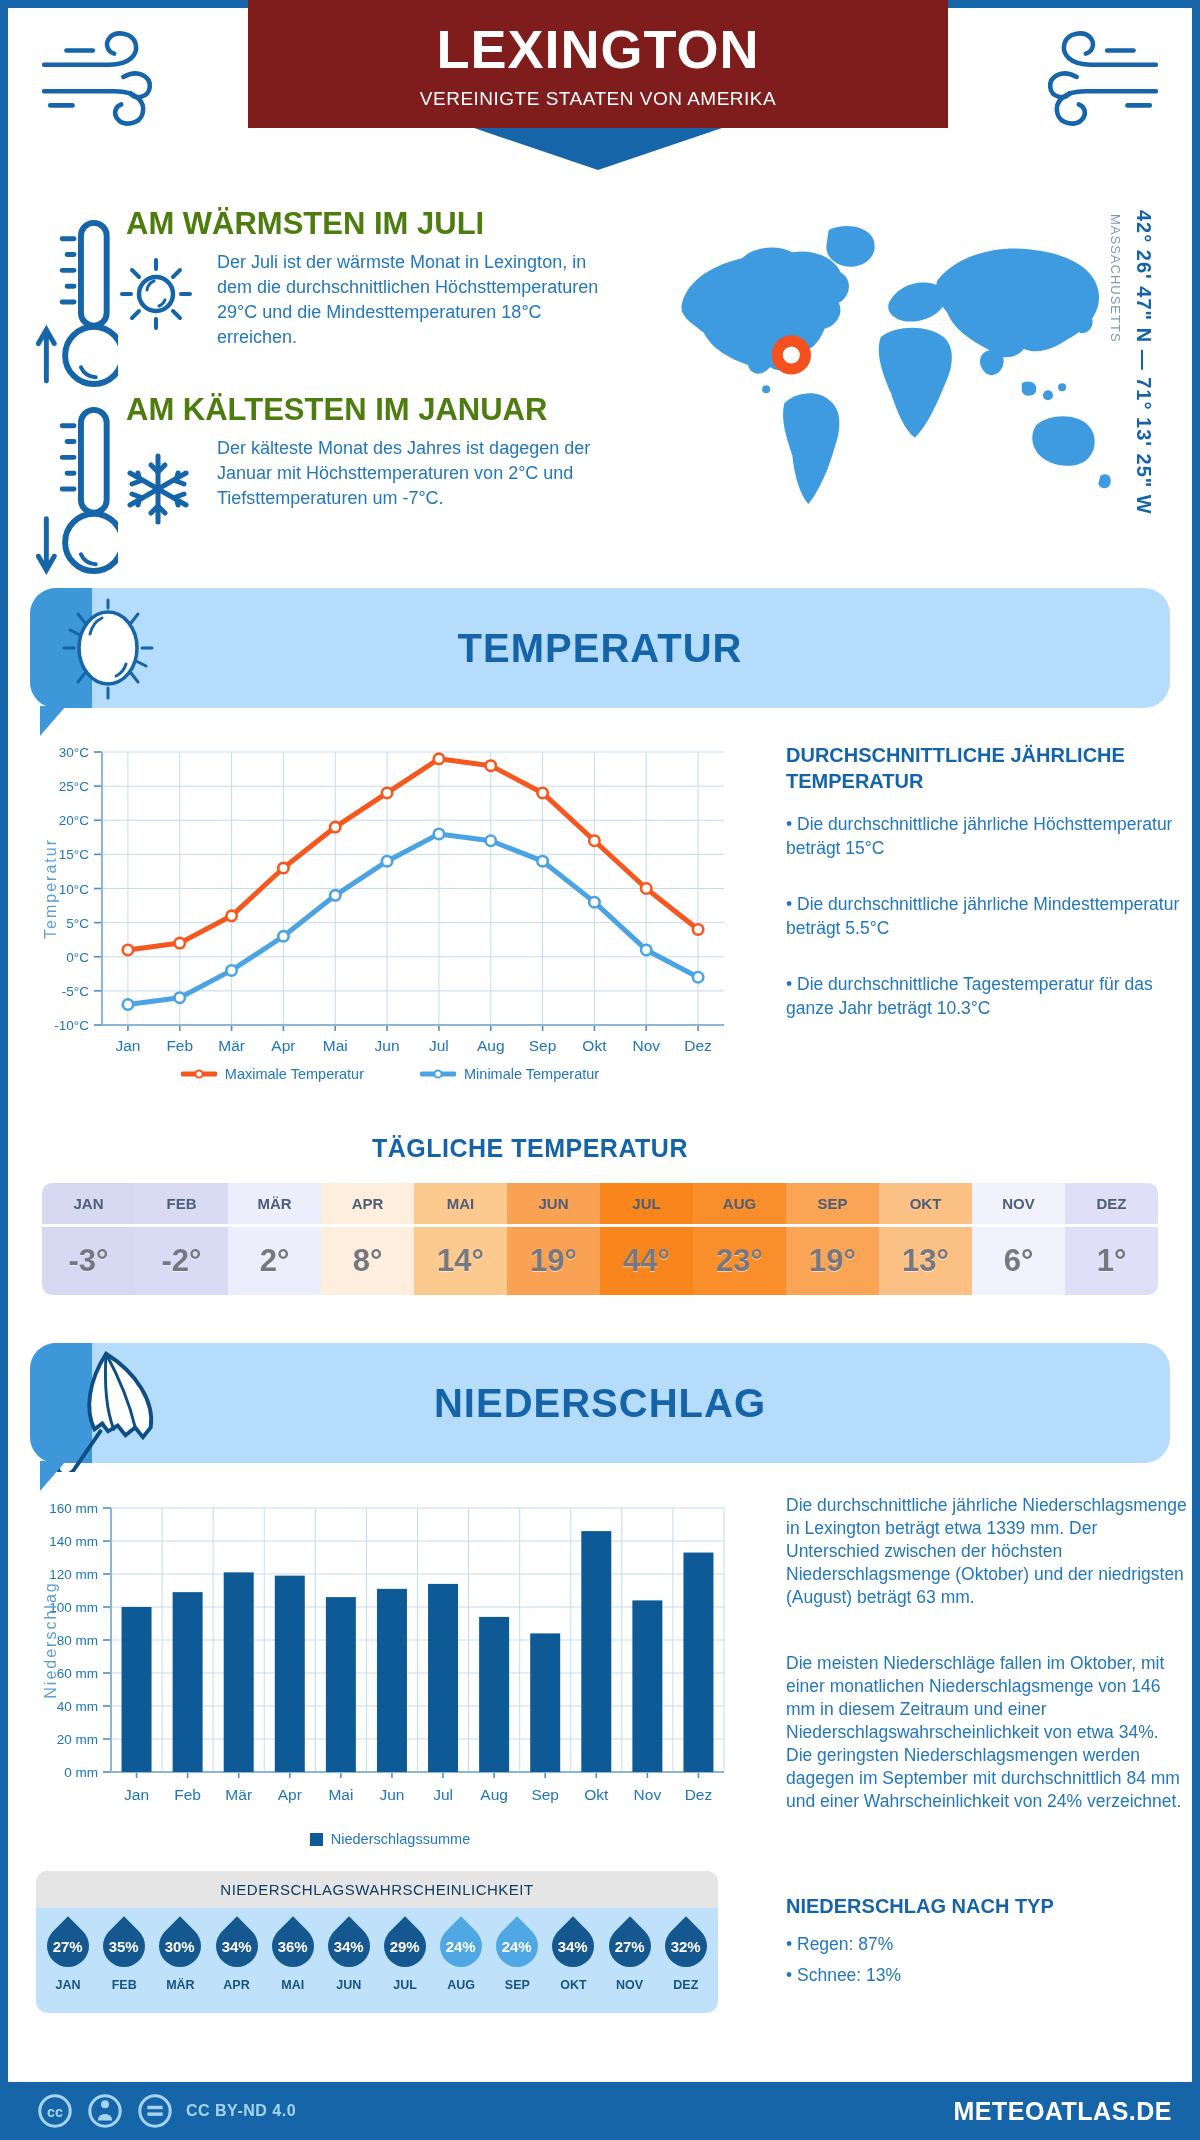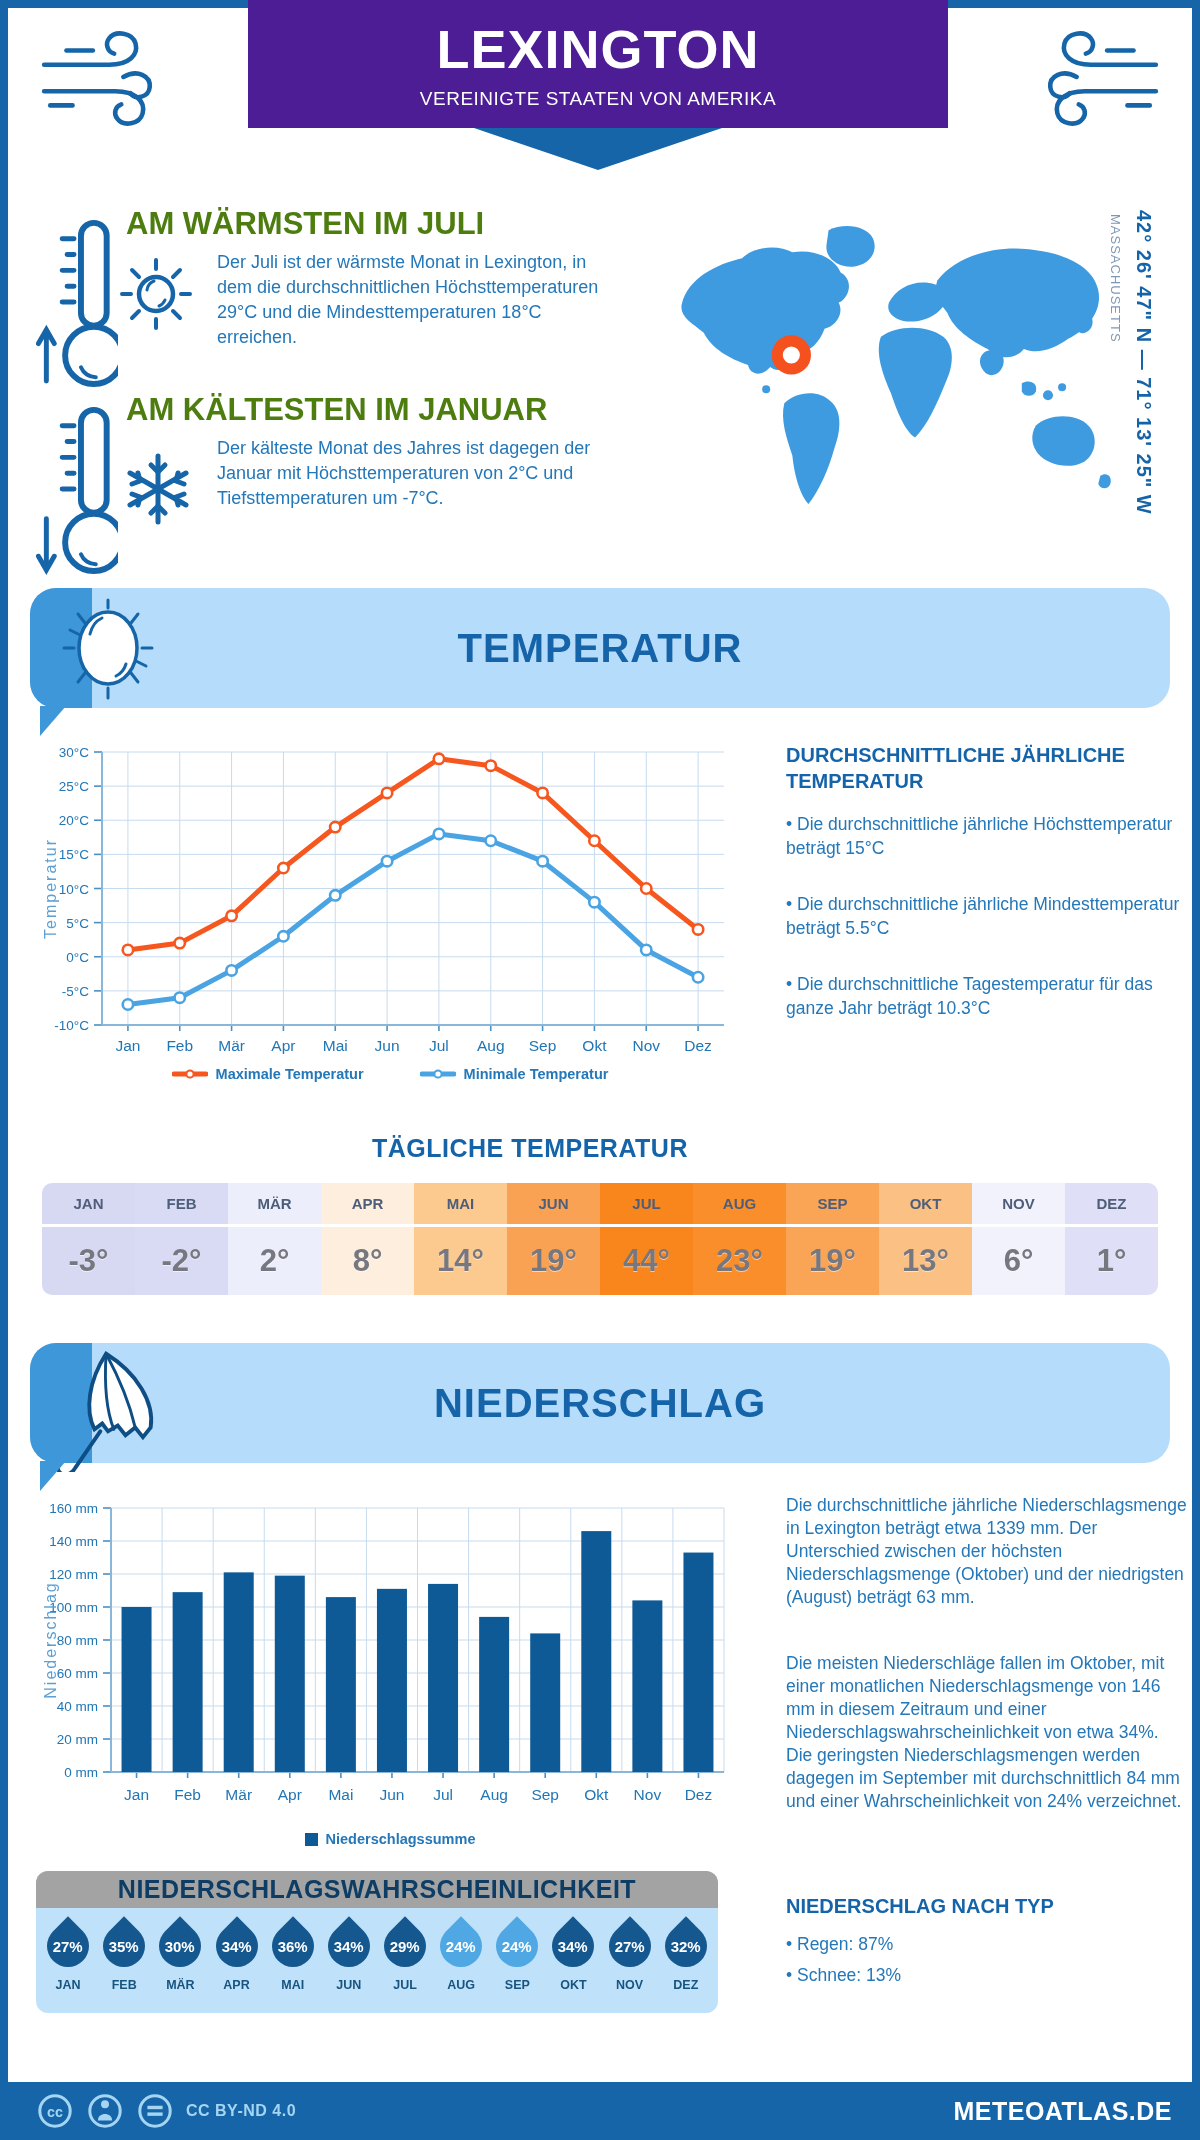--- a/index.html
+++ b/index.html
@@ -1,21 +1,21 @@
 <!DOCTYPE html>
 <html><head>
 <meta charset="utf-8">
 <style>
   html,body{margin:0;padding:0;background:#fff;}
   .page{position:relative;width:1200px;height:2140px;background:#fff;overflow:hidden;
         font-family:"Liberation Sans","DejaVu Sans",sans-serif;
         box-shadow:inset 0 0 0 8px #1565a8;}
   .abs{position:absolute;}
   
-  .ribbon{left:248px;top:0;width:700px;height:128px;background:#4c1d95;text-align:center;}
+  .ribbon{left:248px;top:0;width:700px;height:128px;background:#7f1d1d;text-align:center;}
   .ribbon:after{content:"";position:absolute;left:50%;top:128px;margin-left:-124px;
         border-left:124px solid transparent;border-right:124px solid transparent;
         border-top:42px solid #1565a8;}
   .city{margin-top:22px;font-size:54px;font-weight:bold;color:#fff;letter-spacing:1px;line-height:1;}
   .country{margin-top:12px;font-size:19px;color:#fff;letter-spacing:.5px;}
   
   .h-title{font-size:31px;font-weight:bold;color:#4d7c0f;white-space:nowrap;}
   .h-text{font-size:18px;line-height:25px;color:#2477b8;}
   
   .coords{left:1132px;top:210px;writing-mode:vertical-rl;font-size:20px;font-weight:bold;color:#1563a8;letter-spacing:1px;white-space:nowrap;}
@@ -23,39 +23,39 @@
   
   .banner{left:30px;width:1140px;height:120px;background:#b5dcfa;border-radius:26px;overflow:hidden;}
   .banner .accent{position:absolute;left:0;top:0;width:62px;height:120px;background:#3d97d8;}
   .banner .blabel{position:absolute;left:0;top:0;width:100%;height:120px;display:flex;align-items:center;justify-content:center;
         font-size:40px;font-weight:bold;color:#1563a8;letter-spacing:1px;}
   .tail{width:26px;height:30px;background:#3d97d8;clip-path:polygon(0 0,100% 0,0 100%);}
   
   svg text.tick{font-size:13.5px;fill:#2176b5;font-family:"Liberation Sans",sans-serif;}
   svg text.cat{font-size:15.5px;fill:#2176b5;font-family:"Liberation Sans",sans-serif;}
   svg text.ylab{font-size:16px;fill:#5b9fd4;letter-spacing:2px;font-family:"Liberation Sans",sans-serif;}
-  .legend{display:flex;justify-content:center;gap:56px;align-items:flex-end;font-weight:bold;}
+  .legend{display:flex;justify-content:center;gap:56px;align-items:flex-end;}
   .legend .item{display:flex;align-items:center;gap:8px;font-size:14.5px;color:#2477b8;}
   .sq{width:13px;height:13px;display:inline-block;}
   
   .col-head{font-size:20px;font-weight:bold;color:#1563a8;line-height:26px;}
   .col-text{font-size:17.5px;line-height:23px;color:#2477b8;}
   .blist{list-style:none;margin:0;padding:0;}
   .blist li{font-size:17.5px;line-height:24px;color:#2477b8;margin-bottom:32px;}
   .blist2 li{margin-bottom:7px;}
   
   .tbl-title{left:0;top:1134px;width:1060px;text-align:center;font-size:25px;font-weight:bold;color:#1563a8;letter-spacing:.5px;}
   .ttable{left:42px;top:1183px;width:1116px;height:112px;border-radius:10px;overflow:hidden;display:flex;}
   .tcol{flex:1;display:flex;flex-direction:column;}
   .tmonth{height:41px;line-height:41px;text-align:center;font-size:15px;font-weight:bold;color:#4e5e79;border-bottom:3px solid #fff;}
   .tval{height:68px;display:flex;align-items:center;justify-content:center;font-size:31px;font-weight:bold;color:#77777f;text-shadow:0 1px 0 rgba(255,255,255,.55);}
   
   .drops-panel{left:36px;top:1871px;width:682px;height:142px;border-radius:12px;overflow:hidden;background:#bfe2fa;}
-  .drops-head{height:37px;background:#a3a3a3;display:flex;align-items:center;justify-content:center;
-        font-size:25px;font-weight:bold;color:#0d3c64;letter-spacing:.5px;}
+  .drops-head{height:37px;background:#e5e5e5;display:flex;align-items:center;justify-content:center;
+        font-size:15px;font-weight:normal;color:#0d3c64;letter-spacing:.5px;}
   .drops-row{height:105px;display:flex;justify-content:space-around;align-items:flex-start;padding:0 4px;}
   .slot{width:54px;text-align:center;}
   .dropwrap{height:66px;display:flex;align-items:center;justify-content:center;}
   .drop{width:42px;height:42px;border-radius:0 50% 50% 50%;transform:rotate(45deg);display:flex;align-items:center;justify-content:center;margin-top:10px;}
   .drop span{transform:rotate(-45deg);color:#fff;font-size:15px;font-weight:bold;}
   .dmonth{font-size:12.5px;font-weight:bold;color:#175480;margin-top:4px;}
   
   .footer{left:0;top:2082px;width:1200px;height:58px;background:#1565a8;display:flex;align-items:center;}
   .lic-text{color:#a5d5f2;font-weight:bold;font-size:16px;margin-left:12px;letter-spacing:.5px;}
   .site{margin-left:auto;margin-right:28px;color:#fff;font-weight:bold;font-size:25px;letter-spacing:.5px;}

